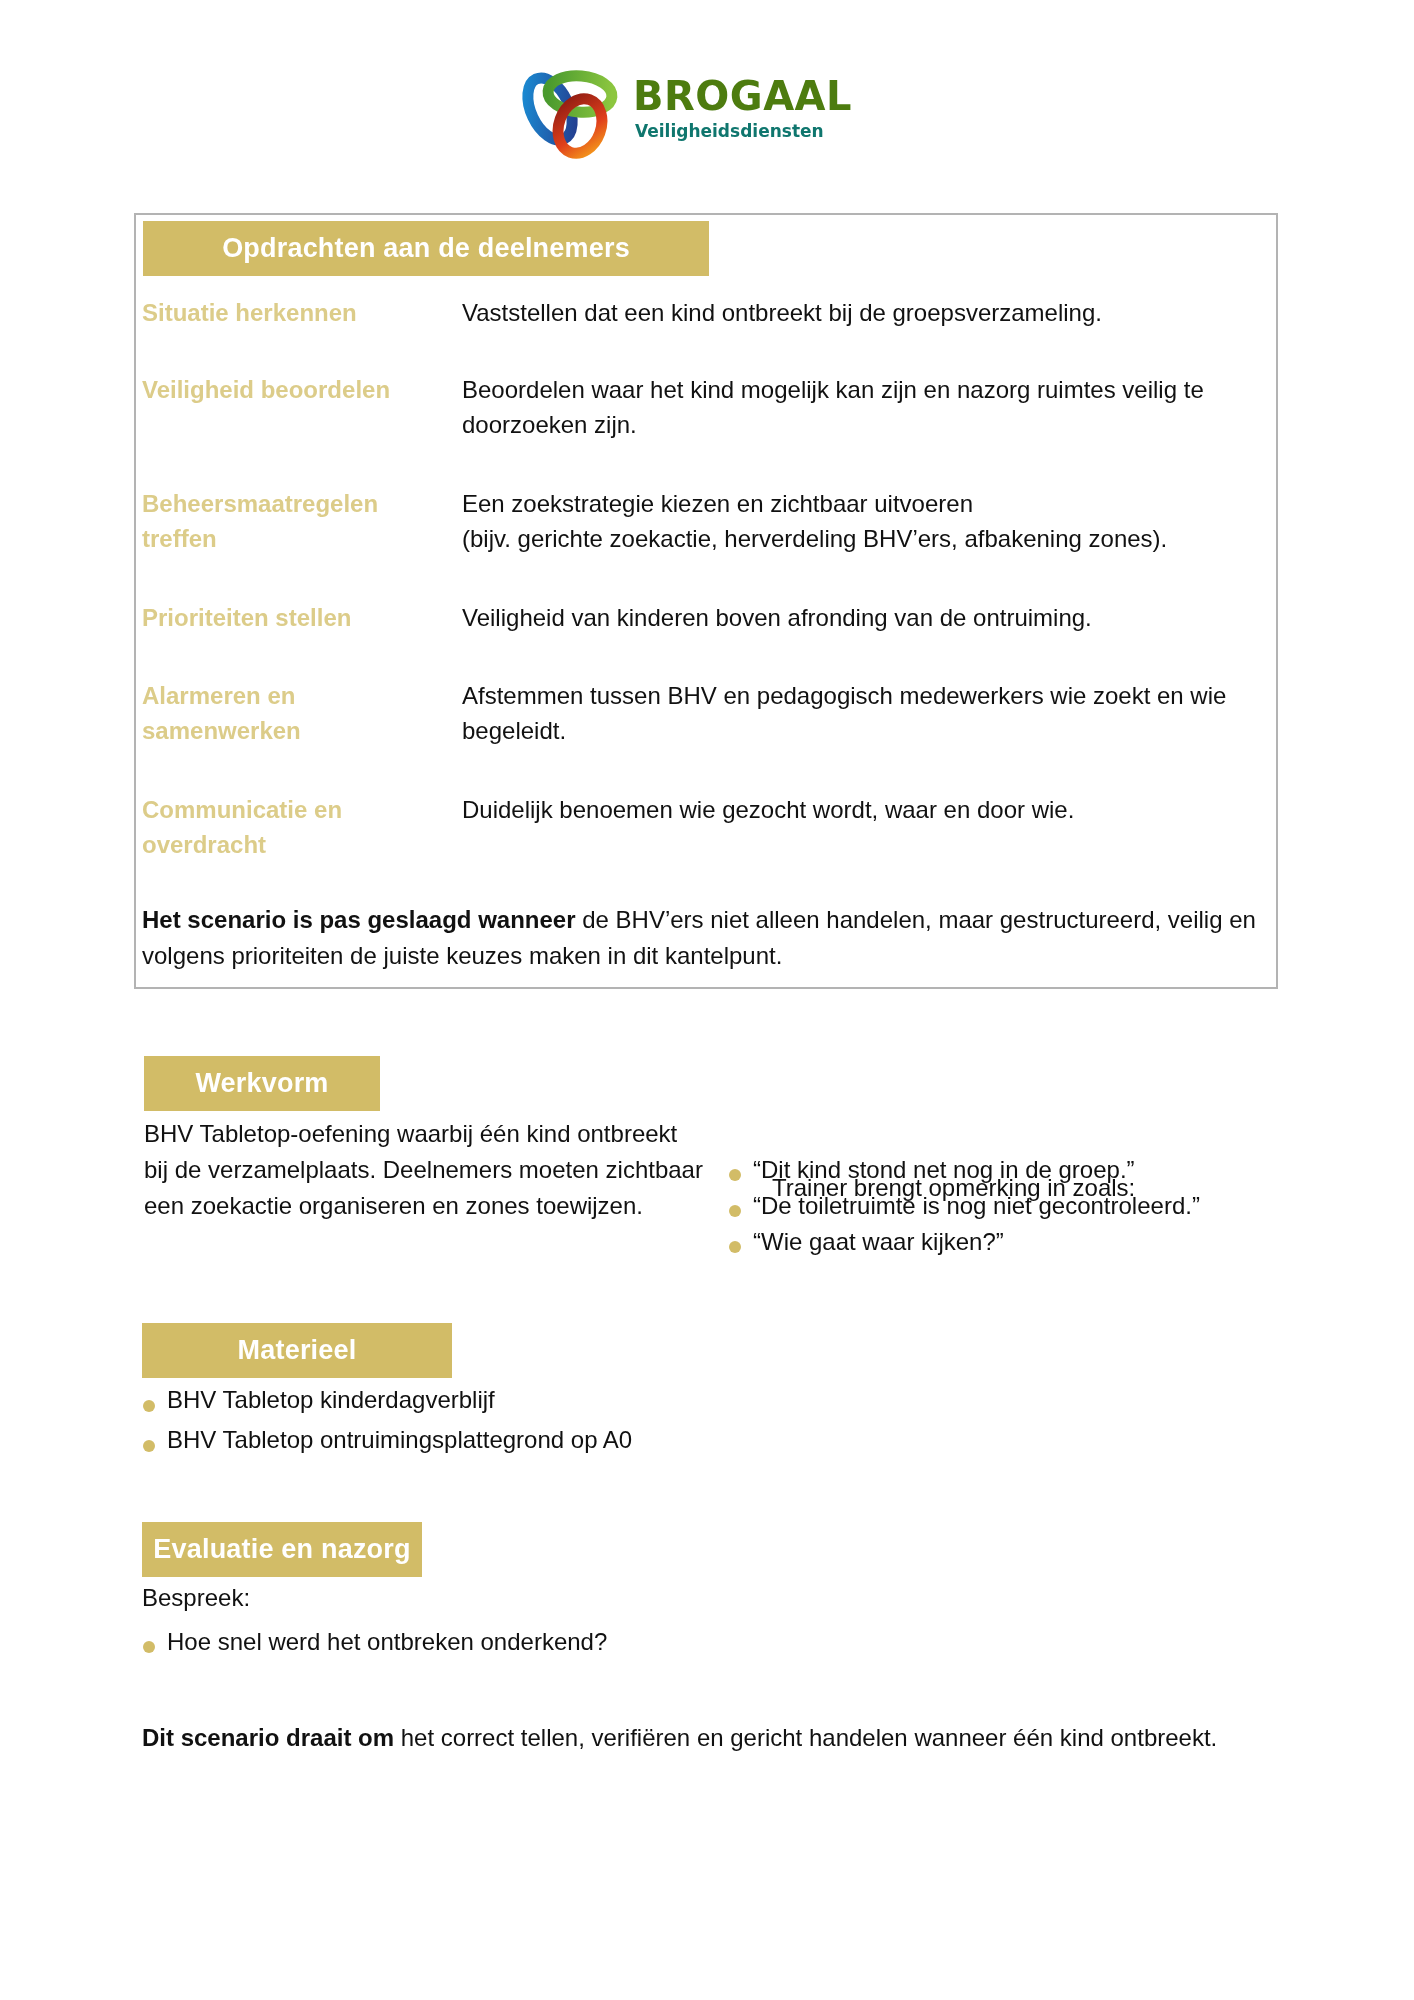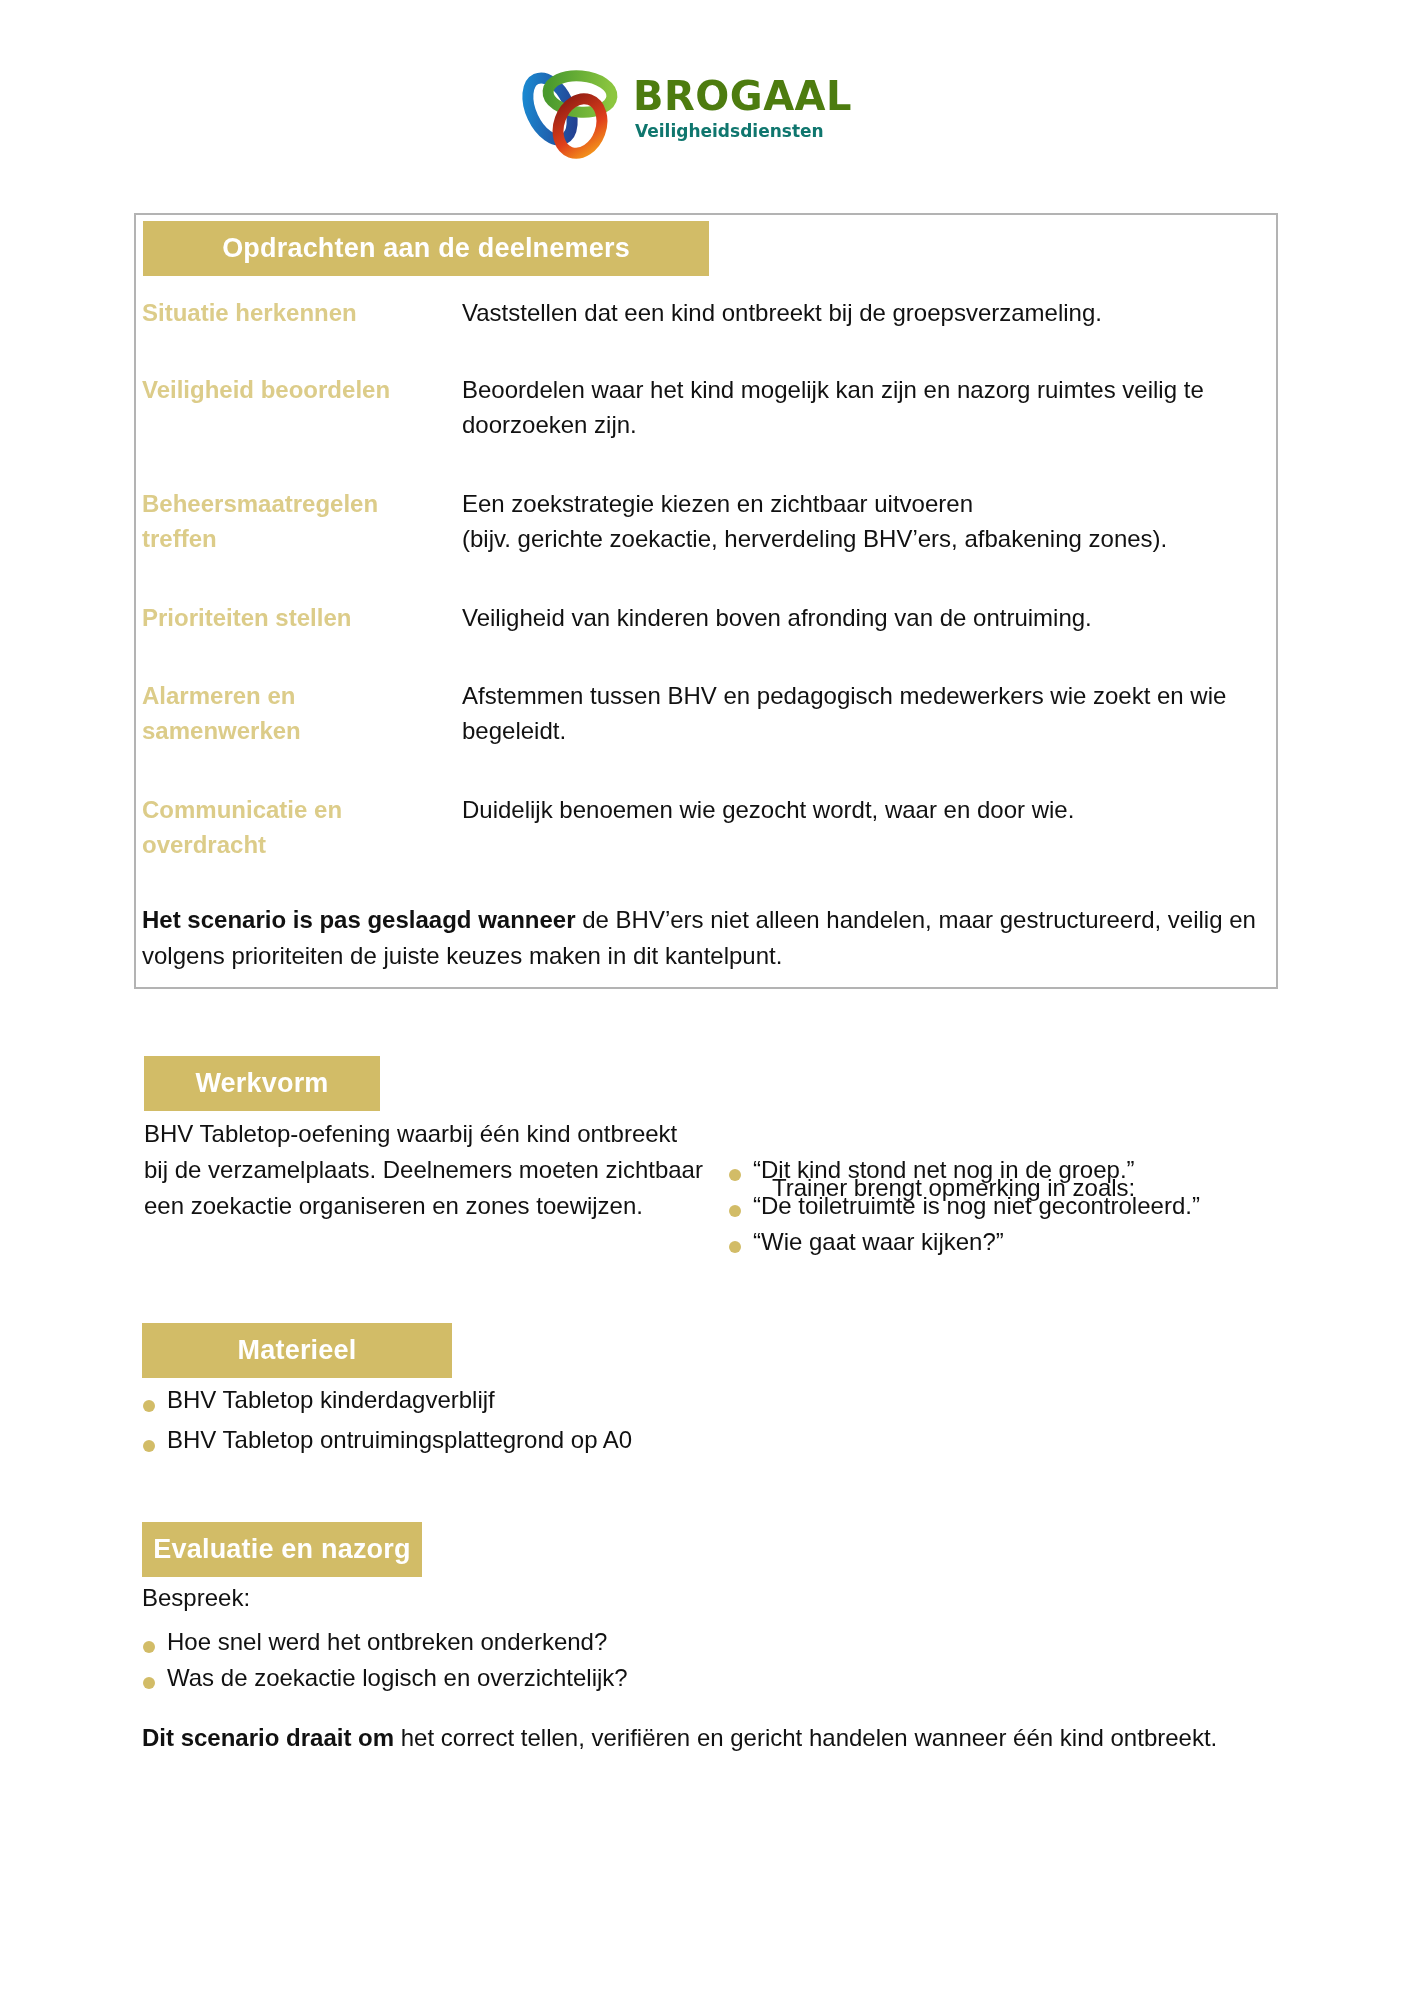--- a/index.html
+++ b/index.html
@@ -98,17 +98,16 @@
 <div class="banner" style="left:142px; top:1323px; width:310px; height:55px;">Materieel</div>
 <ul class="bullets" style="left:142px; top:1380px; width:600px; line-height:40px;">
   <li style="line-height:40px;"><span class="dot" style="top:20px;"></span><span>BHV Tabletop kinderdagverblijf</span></li>
   <li style="line-height:40px;"><span class="dot" style="top:20px;"></span><span>BHV Tabletop ontruimingsplattegrond op A0</span></li>
 </ul>
 
 <div class="banner" style="left:142px; top:1522px; width:280px; height:55px;">Evaluatie en nazorg</div>
 <div class="para" style="left:142px; top:1580px; width:600px;">Bespreek:</div>
 <ul class="bullets" style="left:142px; top:1624px; width:700px;">
   <li><span class="dot"></span><span>Hoe snel werd het ontbreken onderkend?</span></li>
-  <li><span class="dot"></span><span>Was de zoekactie logisch en overzichtelijk?</span></li>
 </ul>
 <div class="para" style="left:142px; top:1720px; width:1110px;">
   <b>Dit scenario draait om</b><span> het correct tellen, verifiëren en gericht handelen wanneer één kind ontbreekt.</span>
 </div>
 
 </body></html>

